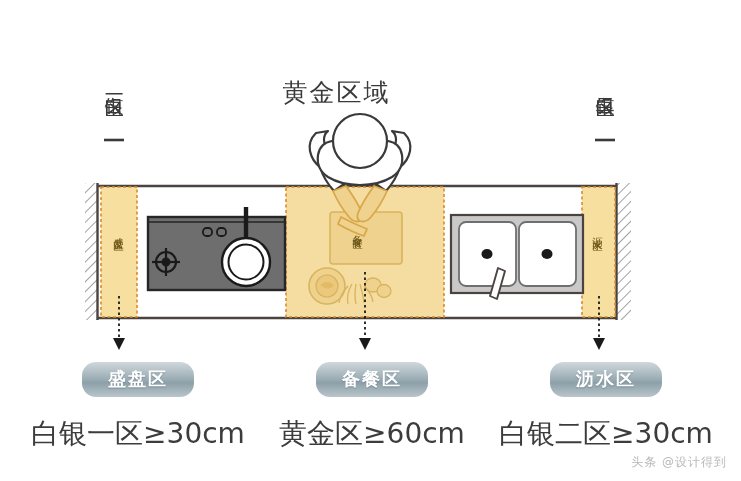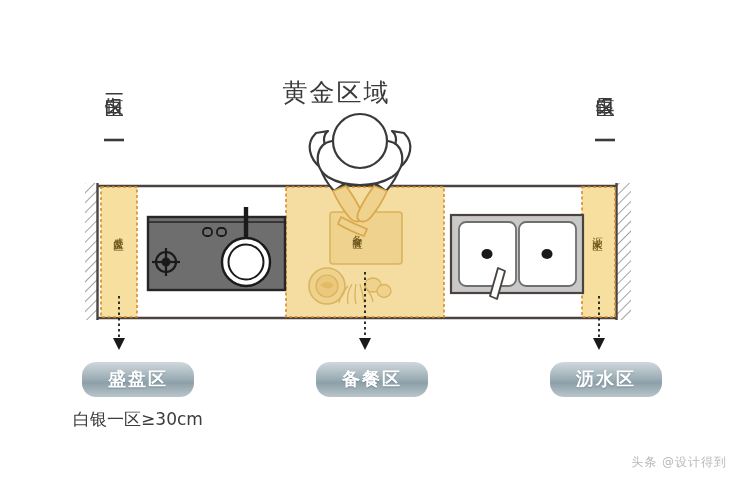--- a/index.html
+++ b/index.html
@@ -68,22 +68,22 @@
     border-radius: 14px;
     background: linear-gradient(180deg, #cfd8dc 0%, #9fb0b8 45%, #8da0a9 60%, #b9c6cc 100%);
     color: #ffffff;
     font-size: 18px;
     font-weight: bold;
     letter-spacing: 2px;
     text-shadow: 0 1px 1px rgba(90,110,120,.55);
     font-family: "DejaVu Sans", "Liberation Sans", sans-serif;
   }
   .caption {
-    margin-top: 11px;
-    font-size: 17px;
+    margin-top: 18px;
+    font-size: 28px;
     letter-spacing: 0px;
     color: #3c3c3c;
     white-space: nowrap;
     font-family: "DejaVu Sans", "Liberation Sans", sans-serif;
   }
 
   
   #watermark {
     position: absolute;
     right: 14px; bottom: 10px;
@@ -209,21 +209,23 @@
 
 <div id="bottom">
 
   <div class="col">
     <span class="badge">盛盘区</span>
     <span class="caption">白银一区≥30cm</span>
   </div>
 
   <div class="col">
     <span class="badge">备餐区</span>
+    <span class="caption">黄金区≥60cm</span>
   </div>
 
   <div class="col">
     <span class="badge">沥水区</span>
+    <span class="caption">白银二区≥30cm</span>
   </div>
 
 </div>
 
 <div id="watermark">头条 @设计得到</div>
 
 </body></html>

